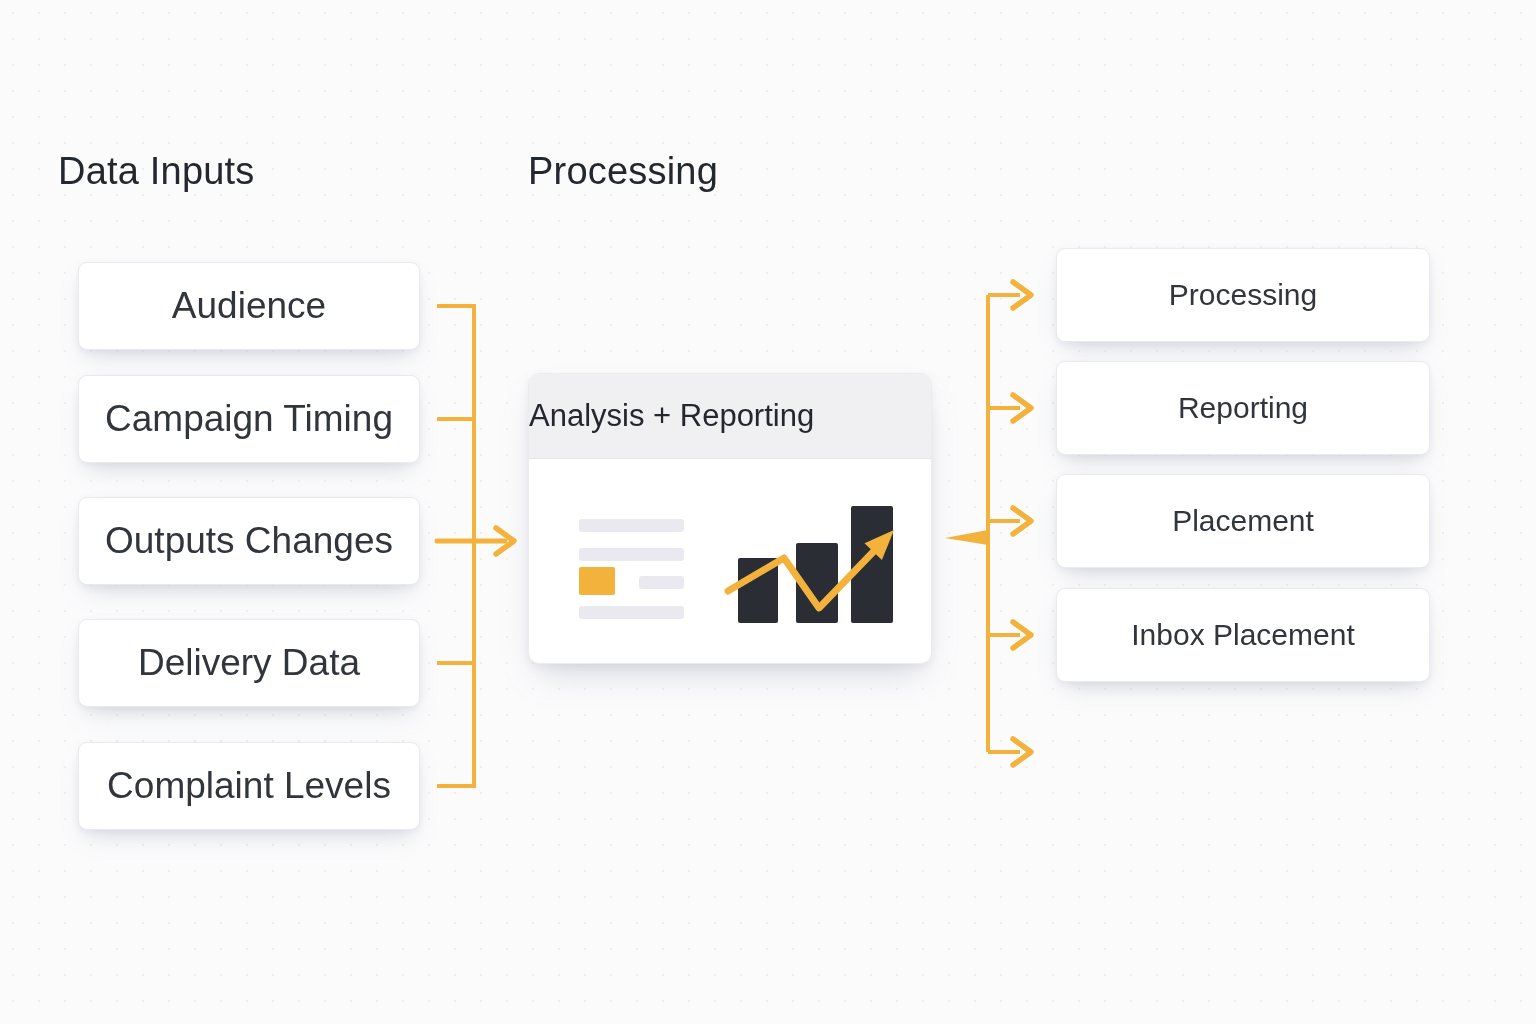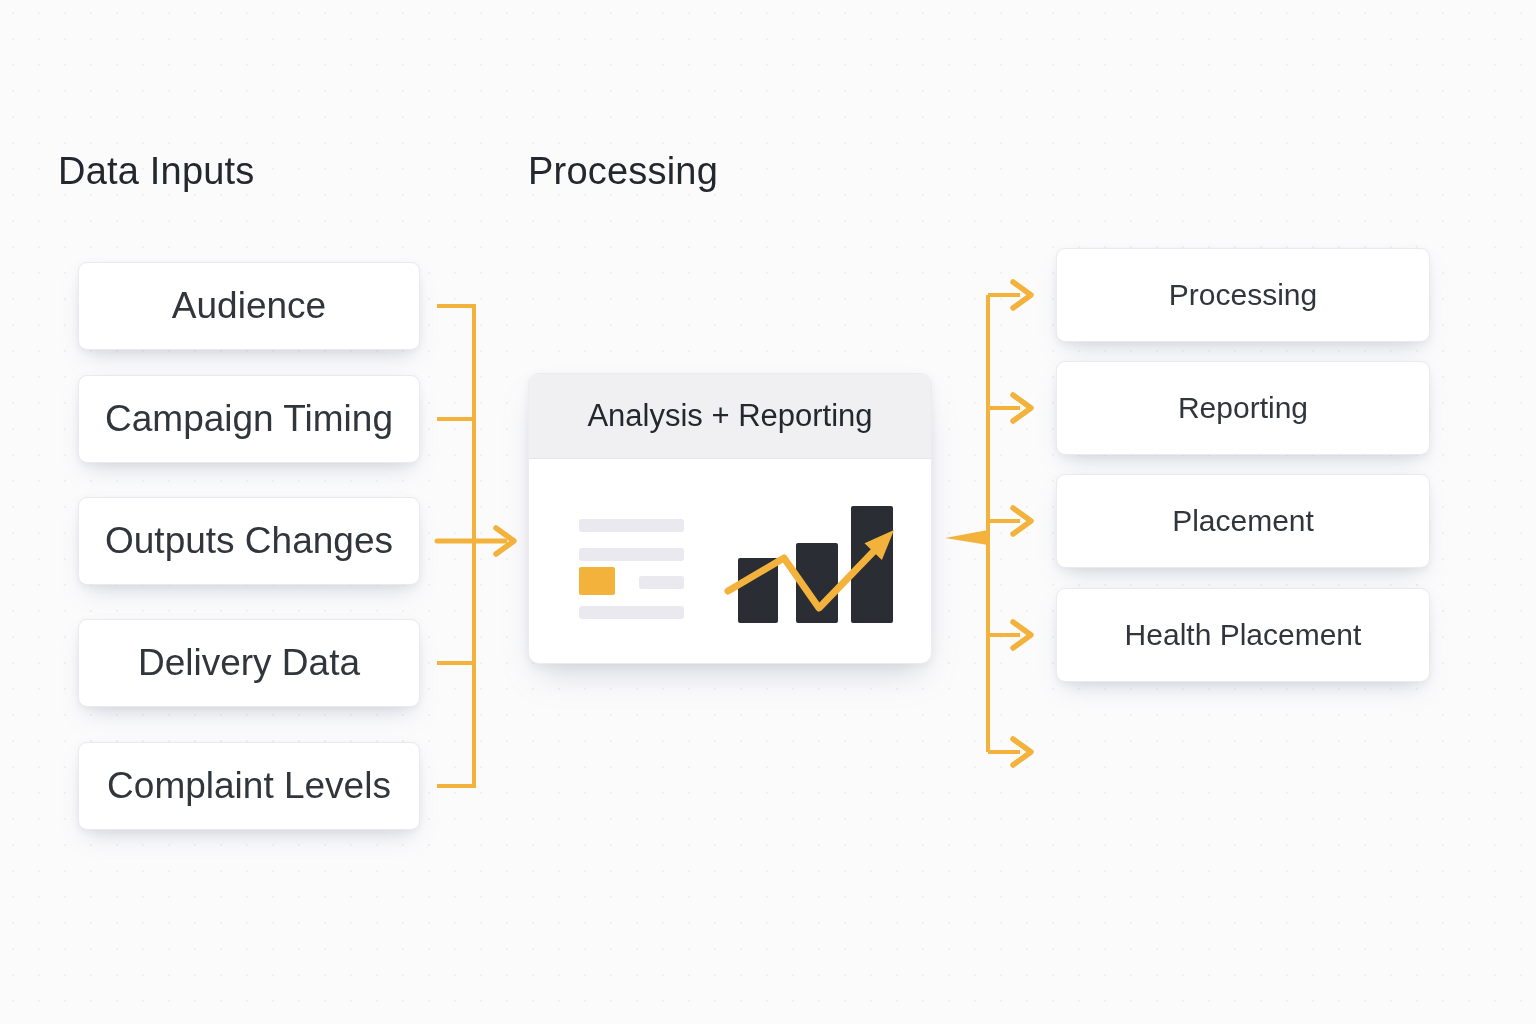--- a/index.html
+++ b/index.html
@@ -69,21 +69,21 @@
     border-radius: 11px;
     overflow: hidden;
     box-shadow: 0 18px 32px -12px rgba(145,150,168,0.40), 0 3px 8px rgba(160,165,180,0.14);
   }
   .card-header {
     height: 85px;
     background: var(--card-header-bg);
     border-bottom: 1px solid #E6E6EA;
     display: flex;
     align-items: center;
-    justify-content: center;
+    justify-content: flex-start;
     font-size: 31px;
     color: #24282E;
   }
   .card-body { position: relative; height: 205px; }
 
   .doc-line {
     position: absolute;
     background: var(--line-color);
     border-radius: 3px;
     height: 13px;
@@ -188,21 +188,21 @@
   <div class="node output-node" style="top:248px">
     <span>Processing</span>
   </div>
   <div class="node output-node" style="top:361px">
     <span>Reporting</span>
   </div>
   <div class="node output-node" style="top:474px">
     <span>Placement</span>
   </div>
   <div class="node output-node" style="top:588px">
-    <span>Health Placement</span>
+    <span>Inbox Placement</span>
   </div>
 
   <svg class="connectors" viewBox="0 0 1536 1024">
 
     <path class="conn-stroke" d="M 437 306 H 474"></path>
     <path class="conn-stroke" d="M 437 419 H 474"></path>
     <path class="conn-stroke" d="M 437 663 H 474"></path>
     <path class="conn-stroke" d="M 437 786 H 474"></path>
     <path class="conn-stroke" d="M 474 304 V 788"></path>
     <path class="conn-thick" d="M 437 541 H 505"></path>

